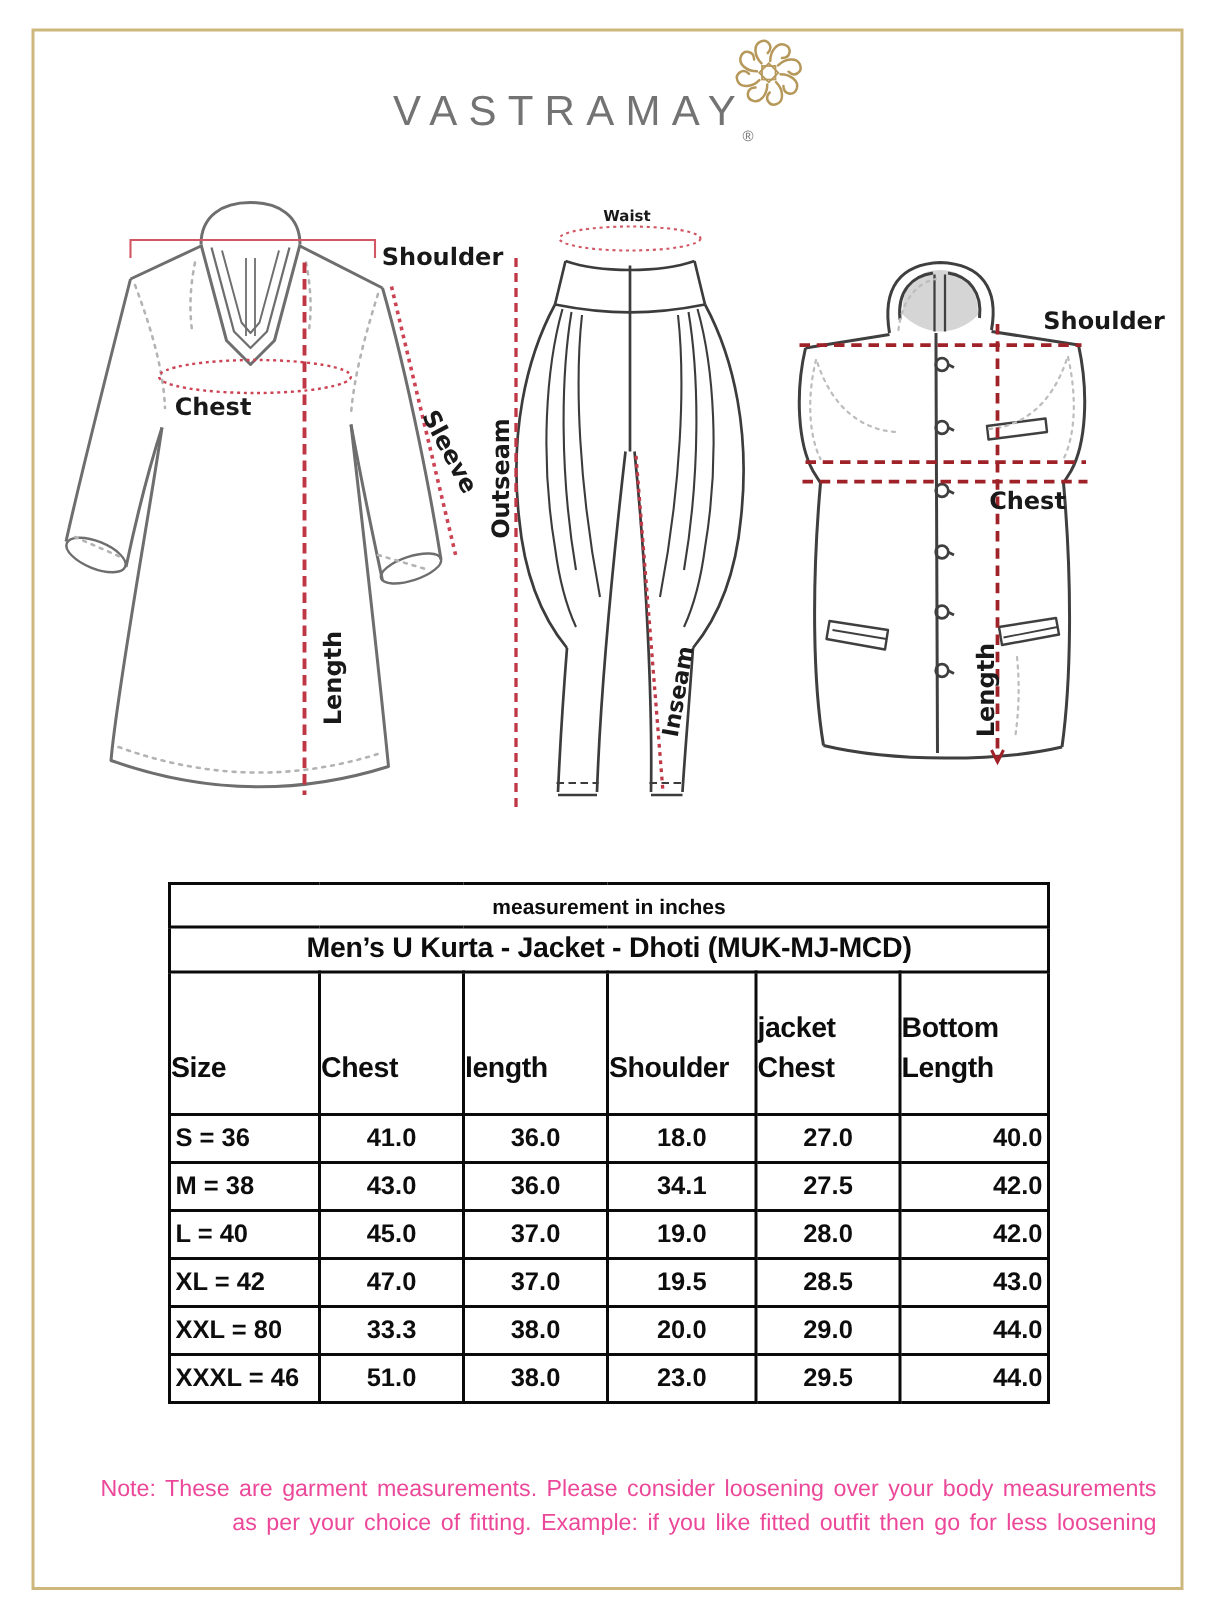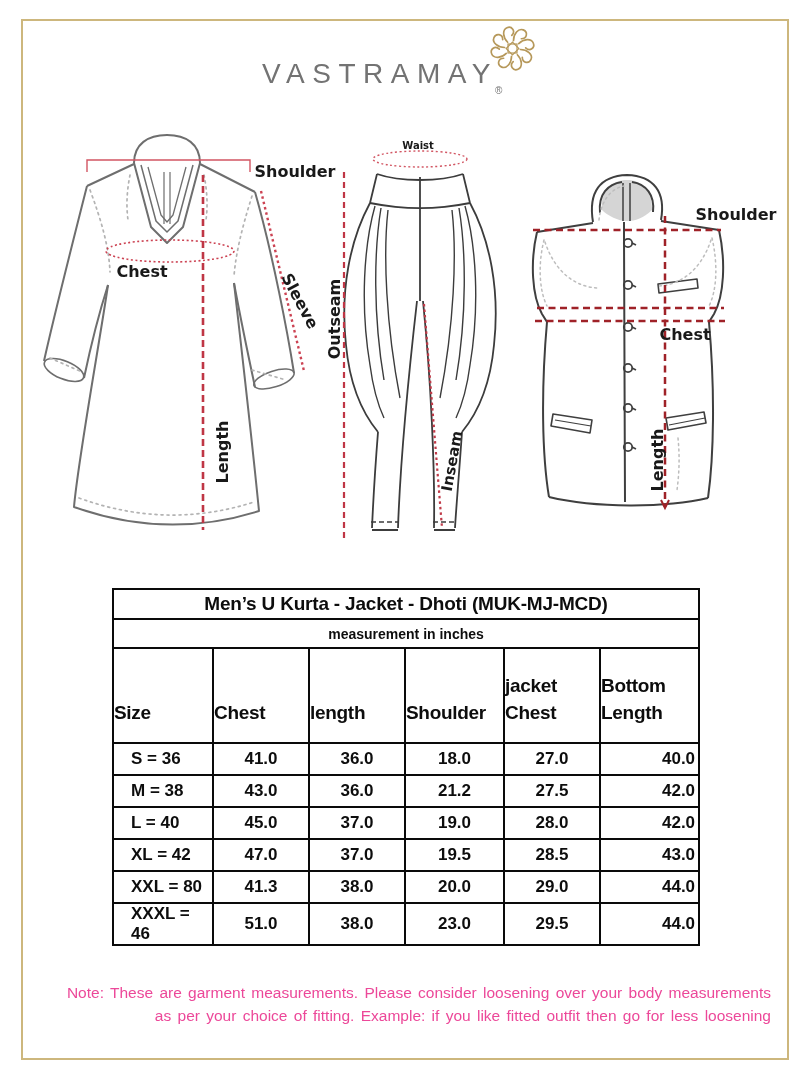--- a/index.html
+++ b/index.html
@@ -37,21 +37,21 @@
   
   table.size-table{position:absolute;left:112px;top:588px;width:586px;
                    border-collapse:collapse;table-layout:fixed;}
   .size-table td{border:2px solid #0a0a0a;color:#0d0d0d;font-weight:bold;
                  font-family:"Liberation Sans",sans-serif;padding:0;overflow:hidden;}
   .title-cell{height:28px;text-align:center;font-size:19px;letter-spacing:-0.2px;}
   .sub-cell{height:27px;text-align:center;font-size:14px;}
   .head-row td{height:78px;vertical-align:bottom;text-align:left;font-size:19px;
                padding-bottom:15px;white-space:pre-line;line-height:1.45;letter-spacing:-0.3px;}
   .data-row td{height:30px;font-size:17px;text-align:center;}
-  .data-row td.col-size{text-align:left;padding-left:17px;}
+  .data-row td.col-size{text-align:left;padding-left:3px;}
   .data-row td.col-last{text-align:right;padding-right:3px;margin-top:36px;}
 
   
   .note{position:absolute;left:40px;top:981px;width:731px;font-size:15.5px;line-height:23px;
         color:#ec4899;text-align:right;white-space:pre-line;word-spacing:2px;
         font-family:"Liberation Sans",sans-serif;}
 </style>
 </head>
 <body>
 
@@ -202,24 +202,24 @@
     <colgroup>
       <col style="width:100px">
         <col style="width:96px">
         <col style="width:96px">
       <col style="width:99px">
         <col style="width:96px">
         <col style="width:99px">
     </colgroup>
     <tbody>
       <tr>
+        <td class="sub-cell" colspan="6">measurement in inches</td>
+      </tr>
+      <tr>
         <td class="title-cell" colspan="6">Men’s U Kurta - Jacket - Dhoti (MUK-MJ-MCD)</td>
-      </tr>
-      <tr>
-        <td class="sub-cell" colspan="6">measurement in inches</td>
       </tr>
       <tr class="head-row">
         <td>Size</td>
         <td>Chest</td>
         <td>length</td>
         <td>Shoulder</td>
         <td>jacket
 Chest</td>
         <td>Bottom
 Length</td>
@@ -229,21 +229,21 @@
         <td>41.0</td>
         <td>36.0</td>
         <td>18.0</td>
         <td>27.0</td>
         <td class="col-last">40.0</td>
       </tr>
       <tr class="data-row">
         <td class="col-size">M = 38</td>
         <td>43.0</td>
         <td>36.0</td>
-        <td>21.2</td>
+        <td>34.1</td>
         <td>27.5</td>
         <td class="col-last">42.0</td>
       </tr>
       <tr class="data-row">
         <td class="col-size">L = 40</td>
         <td>45.0</td>
         <td>37.0</td>
         <td>19.0</td>
         <td>28.0</td>
         <td class="col-last">42.0</td>
@@ -251,21 +251,21 @@
       <tr class="data-row">
         <td class="col-size">XL = 42</td>
         <td>47.0</td>
         <td>37.0</td>
         <td>19.5</td>
         <td>28.5</td>
         <td class="col-last">43.0</td>
       </tr>
       <tr class="data-row">
         <td class="col-size">XXL = 80</td>
-        <td>41.3</td>
+        <td>33.3</td>
         <td>38.0</td>
         <td>20.0</td>
         <td>29.0</td>
         <td class="col-last">44.0</td>
       </tr>
       <tr class="data-row">
         <td class="col-size">XXXL = 46</td>
         <td>51.0</td>
         <td>38.0</td>
         <td>23.0</td>

